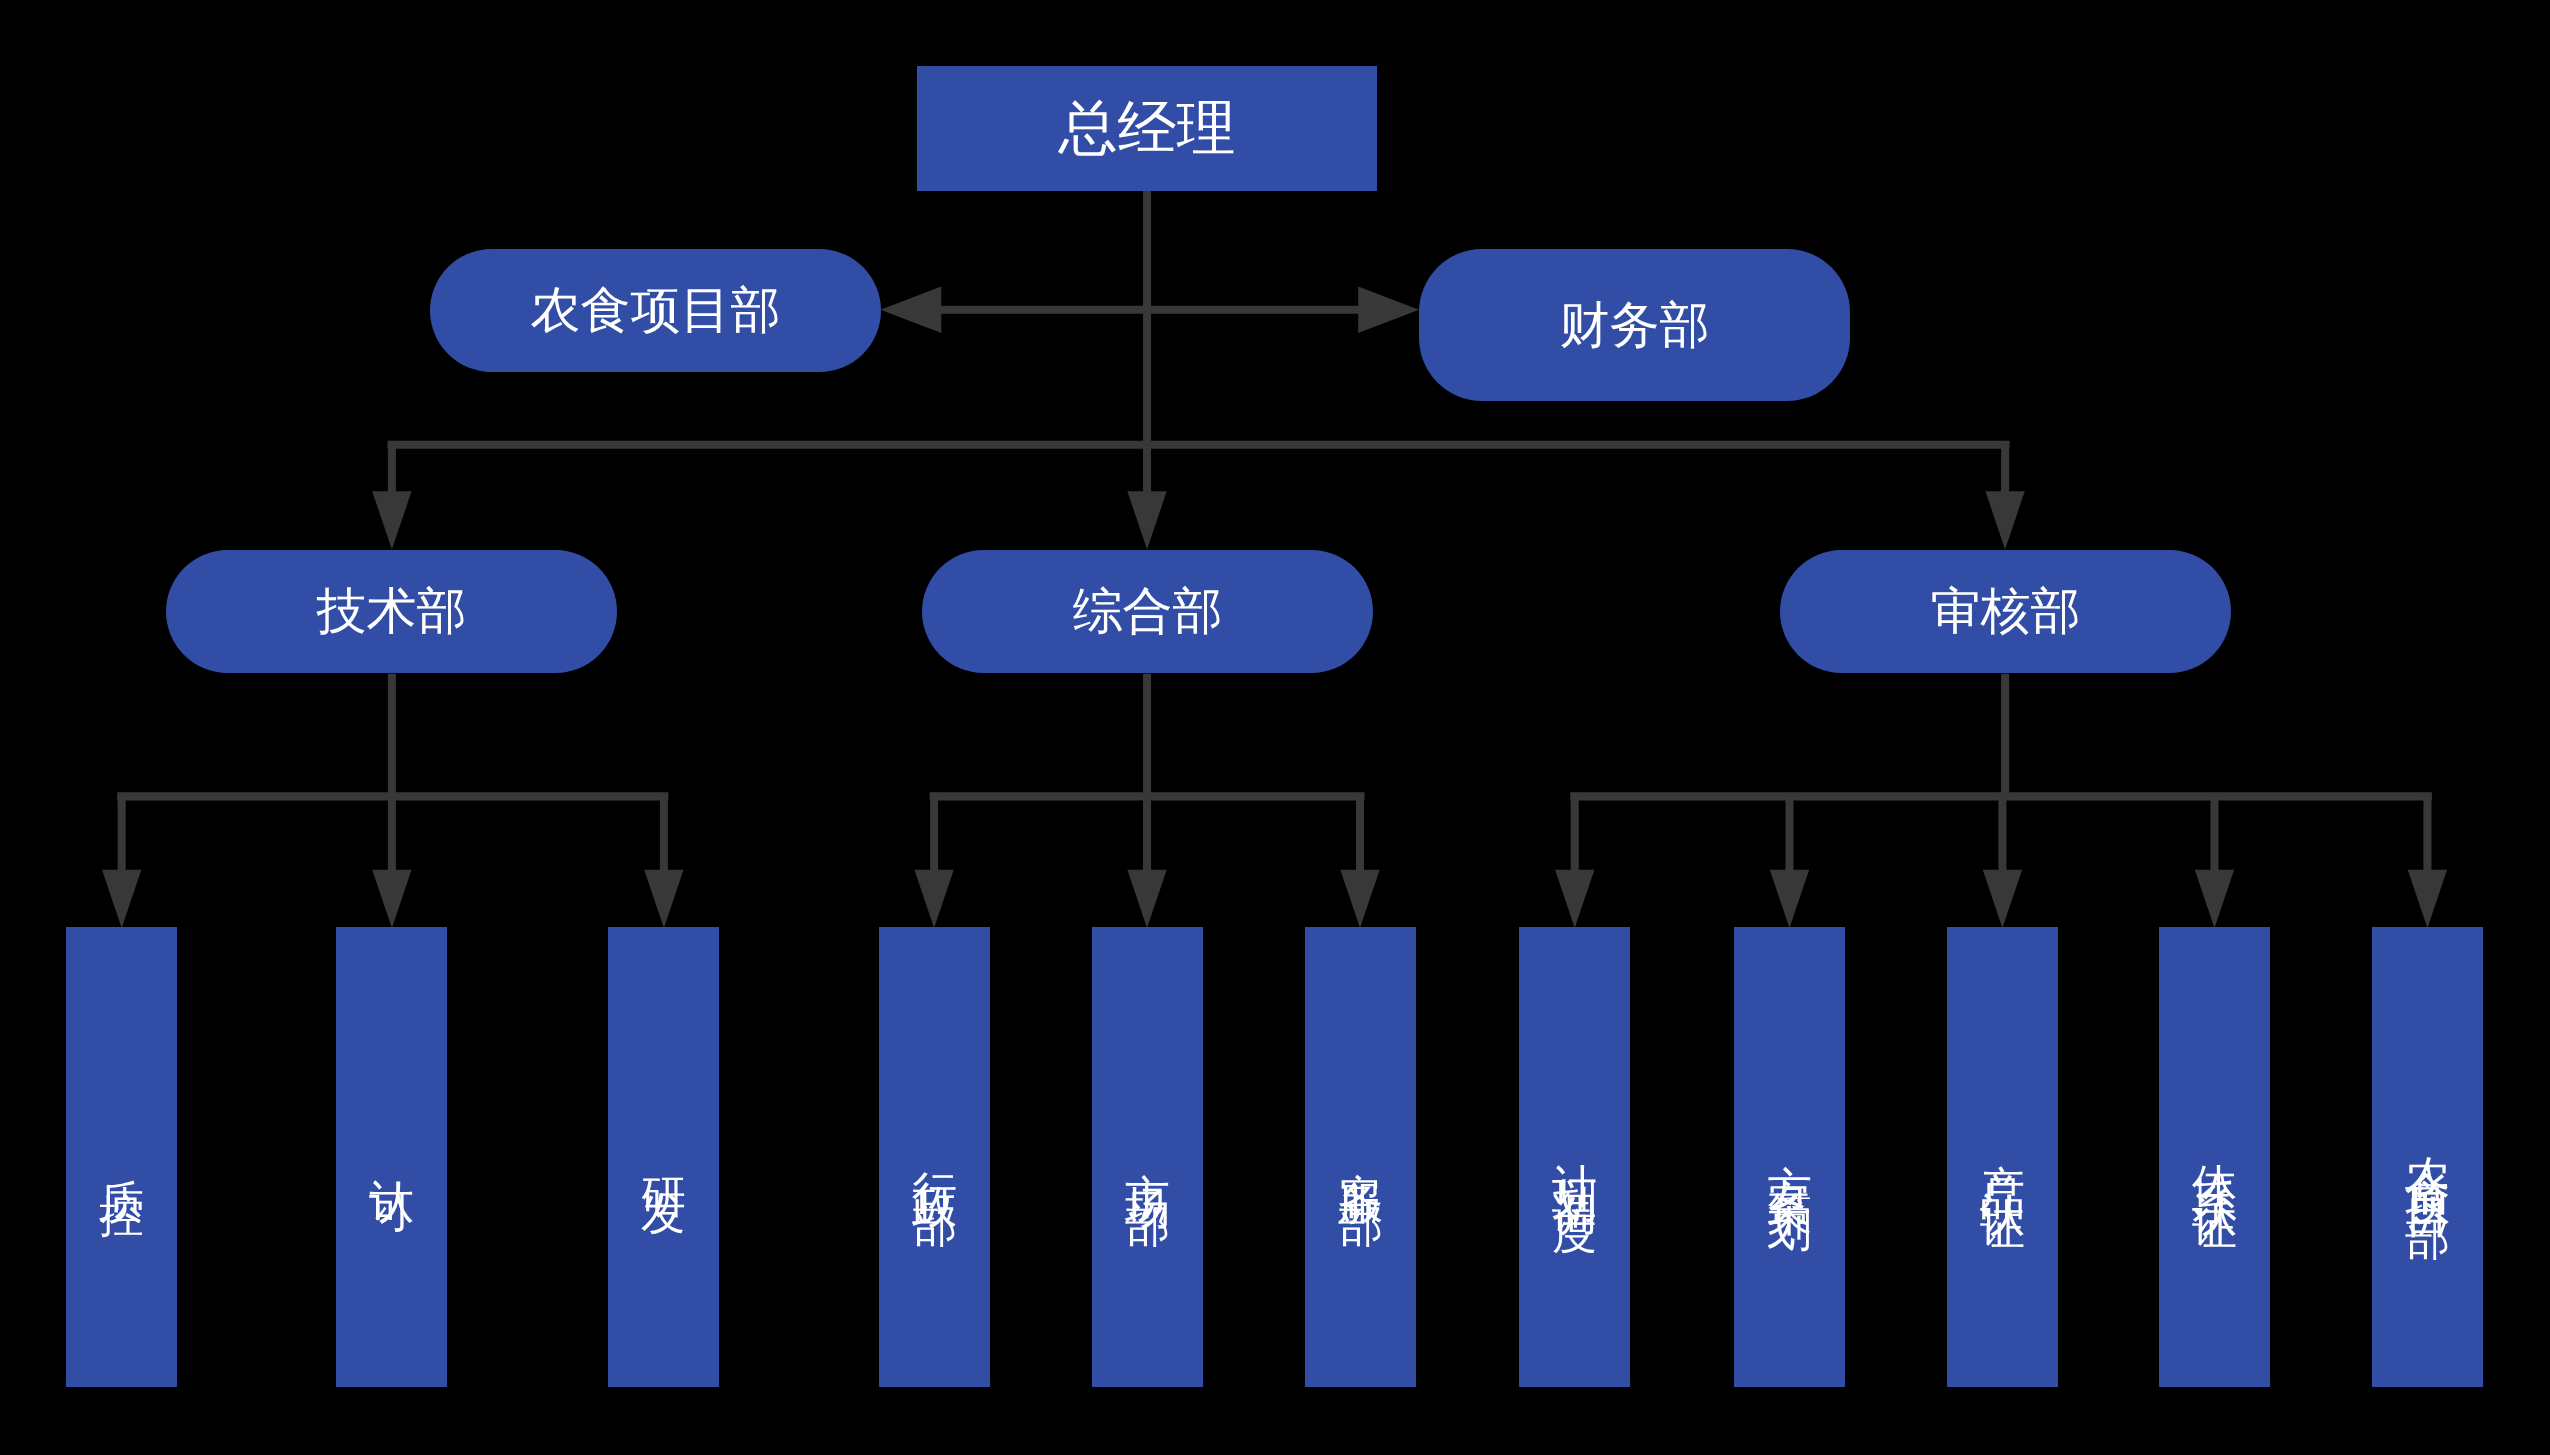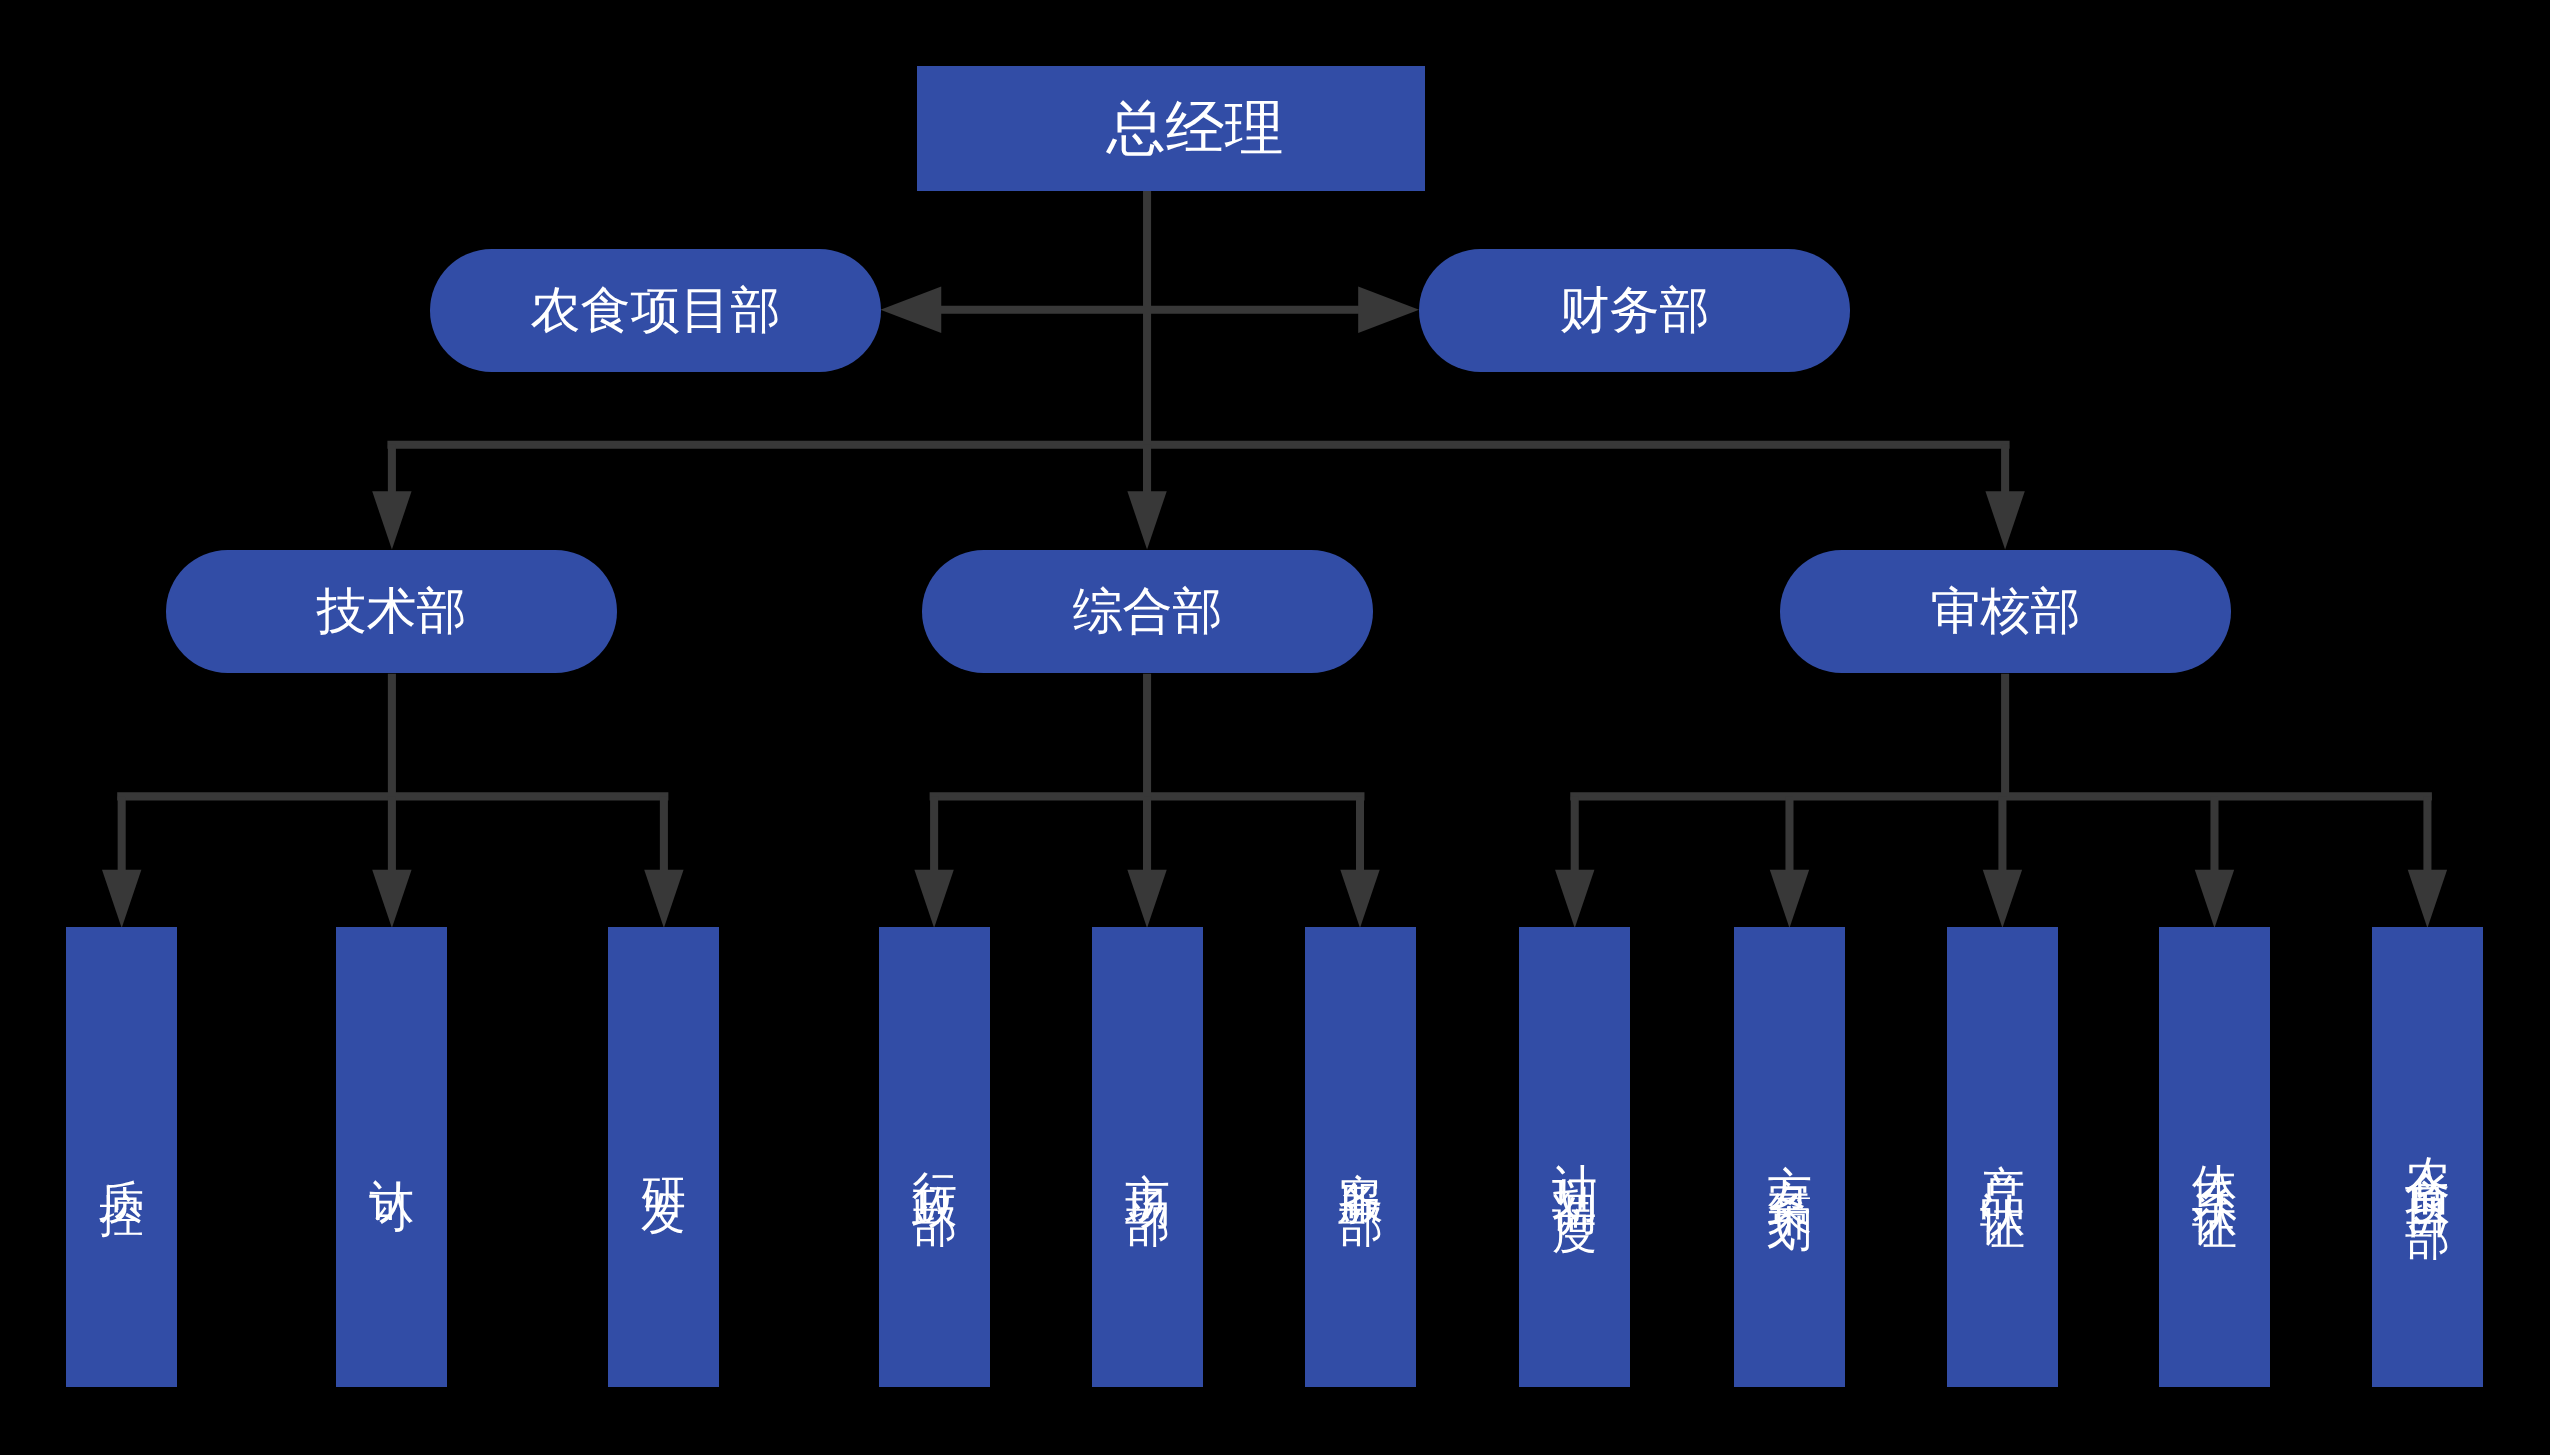--- a/index.html
+++ b/index.html
@@ -70,28 +70,28 @@
     <line x1="2000" y1="890" x2="2000" y2="976"></line>
     <polygon points="2000,1037 1978,972 2022,972"></polygon>
     <line x1="2238" y1="890" x2="2238" y2="976"></line>
     <polygon points="2238,1037 2216,972 2260,972"></polygon>
     <line x1="2475" y1="890" x2="2475" y2="976"></line>
     <polygon points="2475,1037 2453,972 2497,972"></polygon>
     <line x1="2713" y1="890" x2="2713" y2="976"></line>
     <polygon points="2713,1037 2691,972 2735,972"></polygon>
   </svg>
 
-  <div class="node title" style="left:917px;top:66px;width:460px;height:125px;padding-left:48px;">
+  <div class="node title" style="left:917px;top:66px;width:460px;height:125px;">
     <span>总经理</span>
   </div>
 
   <div class="node hbox pill" style="left:430px;top:249px;width:451px;height:123px;">
     <span>农食项目部</span>
   </div>
-  <div class="node hbox pill" style="left:1419px;top:249px;width:431px;height:123px;">
+  <div class="node hbox pill" style="left:1419px;top:249px;width:431px;height:152px;">
     <span>财务部</span>
   </div>
 
   <div class="node hbox pill" style="left:166px;top:550px;width:451px;height:123px;">
     <span>技术部</span>
   </div>
   <div class="node hbox pill" style="left:922px;top:550px;width:451px;height:123px;">
     <span>综合部</span>
   </div>
   <div class="node hbox pill" style="left:1780px;top:550px;width:451px;height:123px;">

